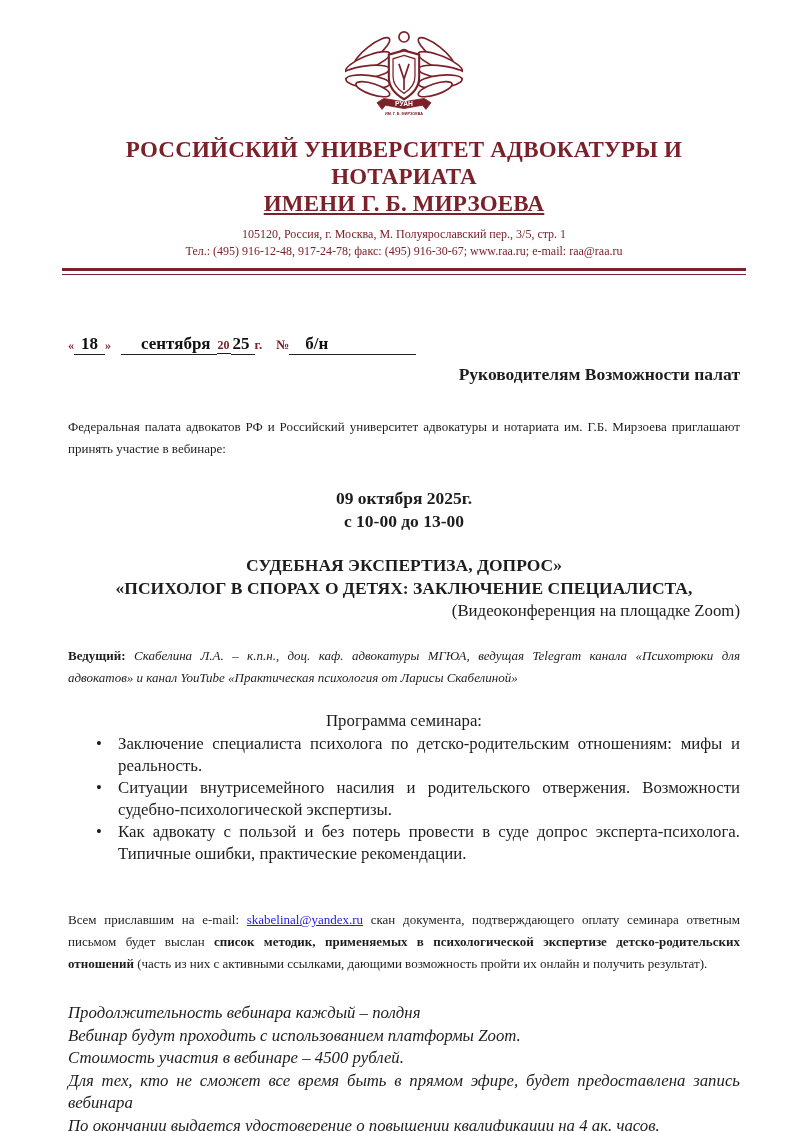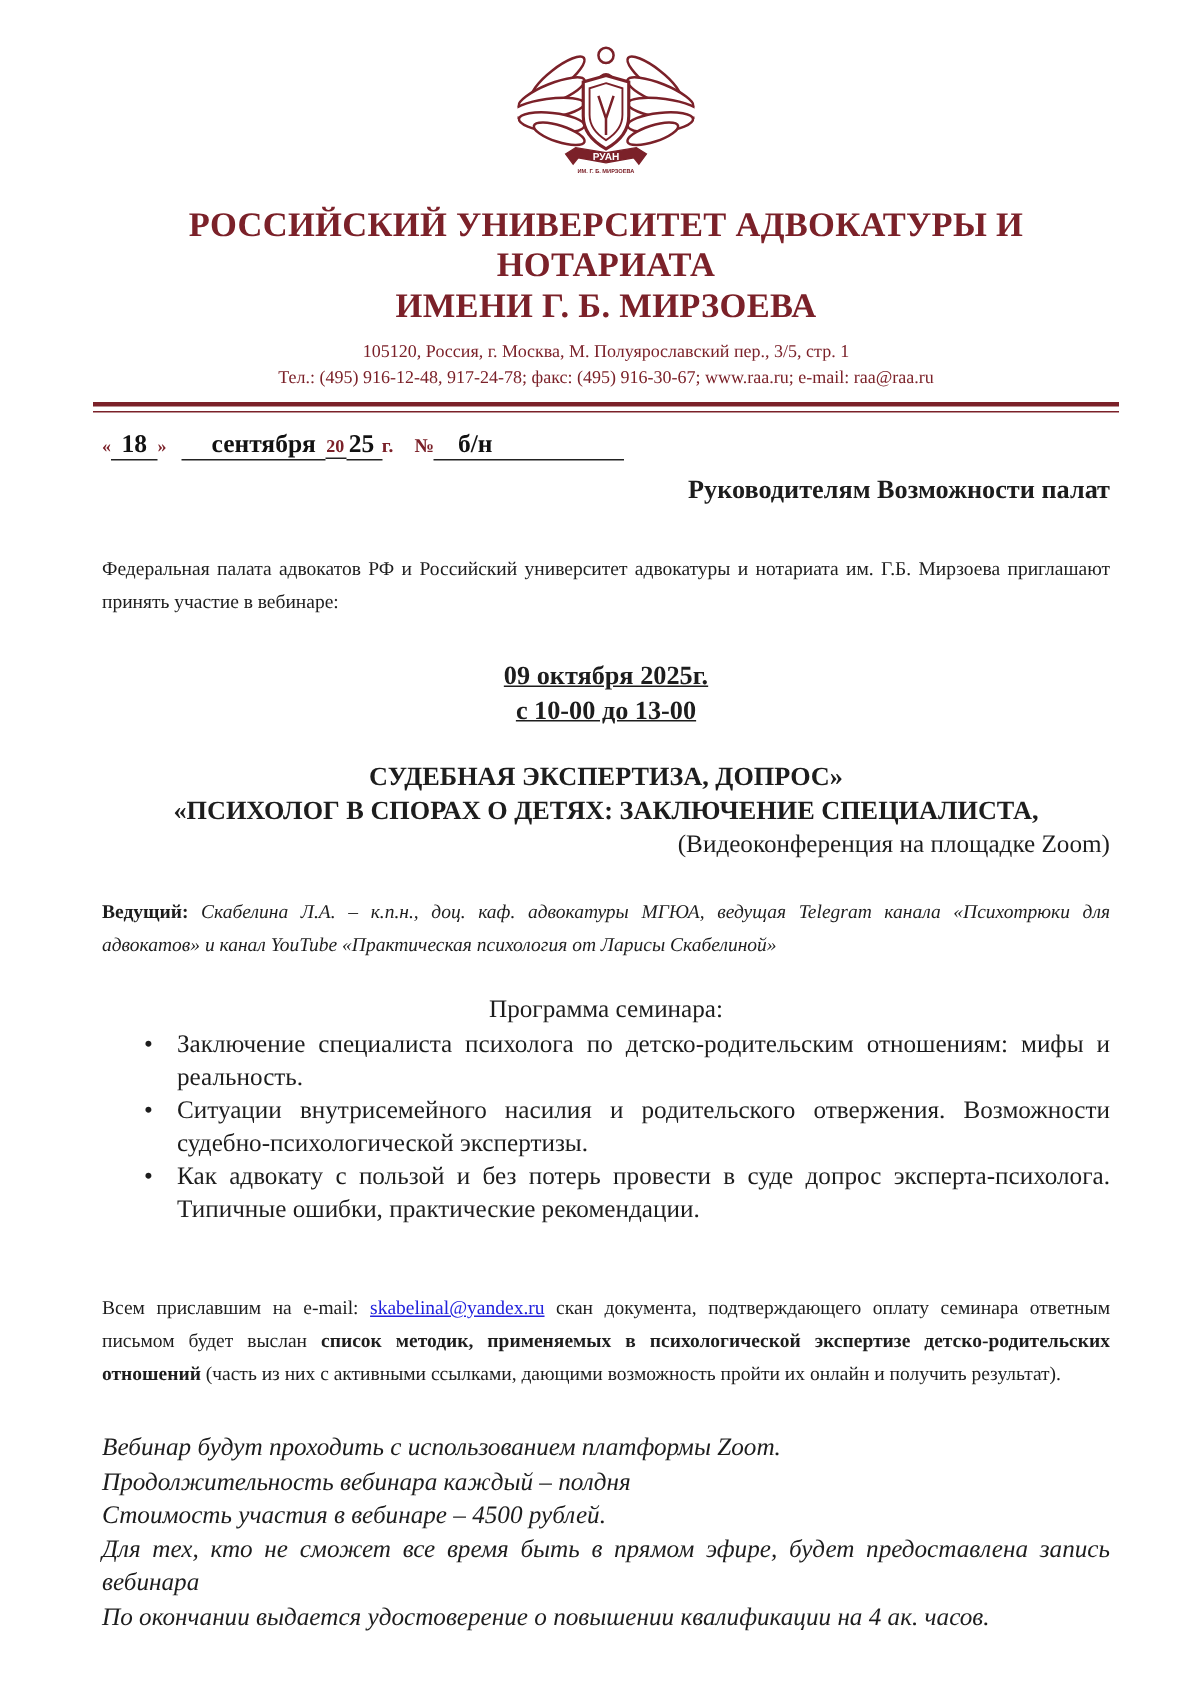--- a/index.html
+++ b/index.html
@@ -39,21 +39,21 @@
 
   
   .dateline {
     margin-top:11px;
     font-size:17px;
     font-weight:bold;
     white-space:nowrap;
   }
   .dl-red { color:#7b2129; font-weight:bold; font-size:12px; }
   .dl-red-mid { color:#7b2129; font-weight:bold; font-size:13px; }
-  .blank { border-bottom:1.6px solid #222; display:inline-block; color:#111; }
+  .blank { border-bottom:1.6px solid #222; display:inline-block; color:#111;margin-top:48px; }
   .blank.day { padding:0 7px; }
   .blank.month { padding:0 6px 0 20px; }
   .blank.yearpre { color:#7b2129; font-size:12px; padding:0 1px; }
   .blank.year { padding:0 5px 0 2px; }
   .blank.num { padding:0 88px 0 16px; }
   .dl-gap { display:inline-block; width:10px; }
 
   .recipient {
     margin-top:9px;
     text-align:right;
@@ -64,21 +64,20 @@
   
   .para { font-size:13px; line-height:22px; text-align:justify; }
   .intro { margin-top:31px; }
 
   .event-date {
     margin-top:27px;
     text-align:center;
     font-weight:bold;
     font-size:17.5px;
     line-height:23px;
-    text-decoration:underline;
   }
   .event-title {
     margin-top:21px;
     text-align:center;
     font-weight:bold;
     font-size:17.5px;
     line-height:23px;
   }
   .platform-note {
     text-align:right;
@@ -147,21 +146,21 @@
       </g>
 
       <g>
         <path d="M38 90 L46 85 L70 89 L94 85 L102 90 L96 98 L92 93 L70 97 L48 93 L44 98 Z" fill="#7b2129" stroke="#7b2129" stroke-width="1"></path>
         <text x="70" y="94.5" text-anchor="middle" fill="#ffffff" font-size="8" font-weight="bold" font-family="Liberation Sans, sans-serif">РУАН</text>
         <text x="70" y="105" text-anchor="middle" fill="#7b2129" font-size="4.5" font-weight="bold" font-family="Liberation Sans, sans-serif">ИМ. Г. Б. МИРЗОЕВА</text>
       </g>
     </svg>
 
     <div class="uni-title">РОССИЙСКИЙ УНИВЕРСИТЕТ АДВОКАТУРЫ И НОТАРИАТА</div>
-    <div class="uni-title" style="margin-top:0;">ИМЕНИ Г. Б. МИРЗОЕВА</div>
+    <div class="uni-title" style="margin-top:0;text-decoration:underline;">ИМЕНИ Г. Б. МИРЗОЕВА</div>
 
     <div class="uni-address">105120, Россия, г. Москва, М. Полуярославский пер., 3/5, стр. 1</div>
     <div class="uni-address" style="margin-top:0;">Тел.: (495) 916-12-48, 917-24-78; факс: (495) 916-30-67; www.raa.ru; e-mail: raa@raa.ru</div>
 
     <div class="double-rule"></div>
   </div>
 
   <div class="dateline">
     <span class="dl-red">«</span><span class="blank day">18</span><span class="dl-red">»</span><span class="dl-gap"></span><span class="blank month">сентября</span><span class="blank yearpre">20</span><span class="blank year">25</span><span class="dl-red-mid">г.</span><span class="dl-gap" style="width:14px;"></span><span class="dl-red-mid">№</span><span class="blank num">б/н</span>
   </div>
@@ -200,20 +199,20 @@
       <span class="bullet-dot">•</span>
       <span class="bullet-text">Как адвокату с пользой и без потерь провести в суде допрос эксперта-психолога. Типичные ошибки, практические рекомендации.</span>
     </div>
   </div>
 
   <div class="para payment">
     <span>Всем приславшим на e-mail: </span><a class="email-link">skabelinal@yandex.ru</a><span> скан документа, подтверждающего оплату семинара ответным письмом будет выслан </span><span class="bold">список методик, применяемых в психологической экспертизе детско-родительских отношений</span><span> (часть из них с активными ссылками, дающими возможность пройти их онлайн и получить результат).</span>
   </div>
 
   <div class="footer-notes">
+    <div class="note">Продолжительность вебинара каждый – полдня</div>
     <div class="note">Вебинар будут проходить с использованием платформы Zoom.</div>
-    <div class="note">Продолжительность вебинара каждый – полдня</div>
     <div class="note">Стоимость участия в вебинаре – 4500 рублей.</div>
     <div class="note justified">Для тех, кто не сможет все время быть в прямом эфире, будет предоставлена запись вебинара</div>
     <div class="note">По окончании выдается удостоверение о повышении квалификации на 4 ак. часов.</div>
   </div>
 
 </div>
 
 </body></html>

